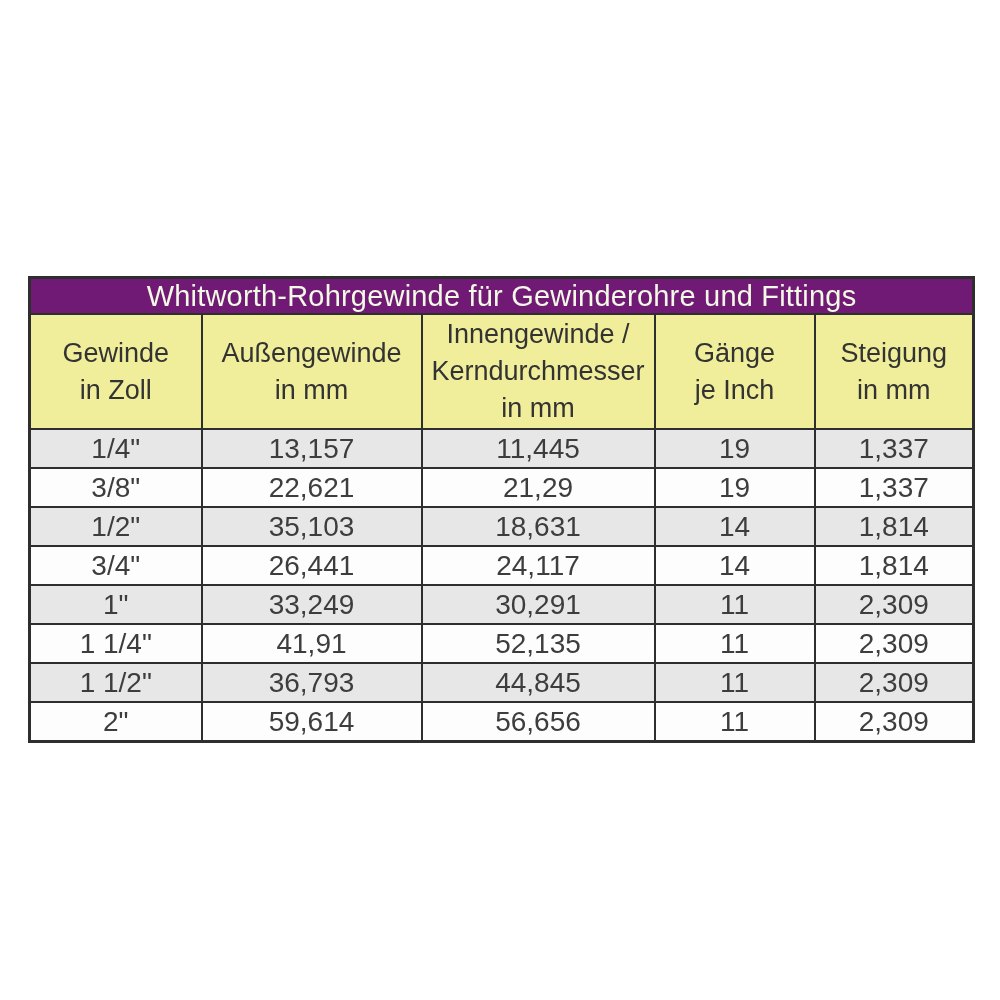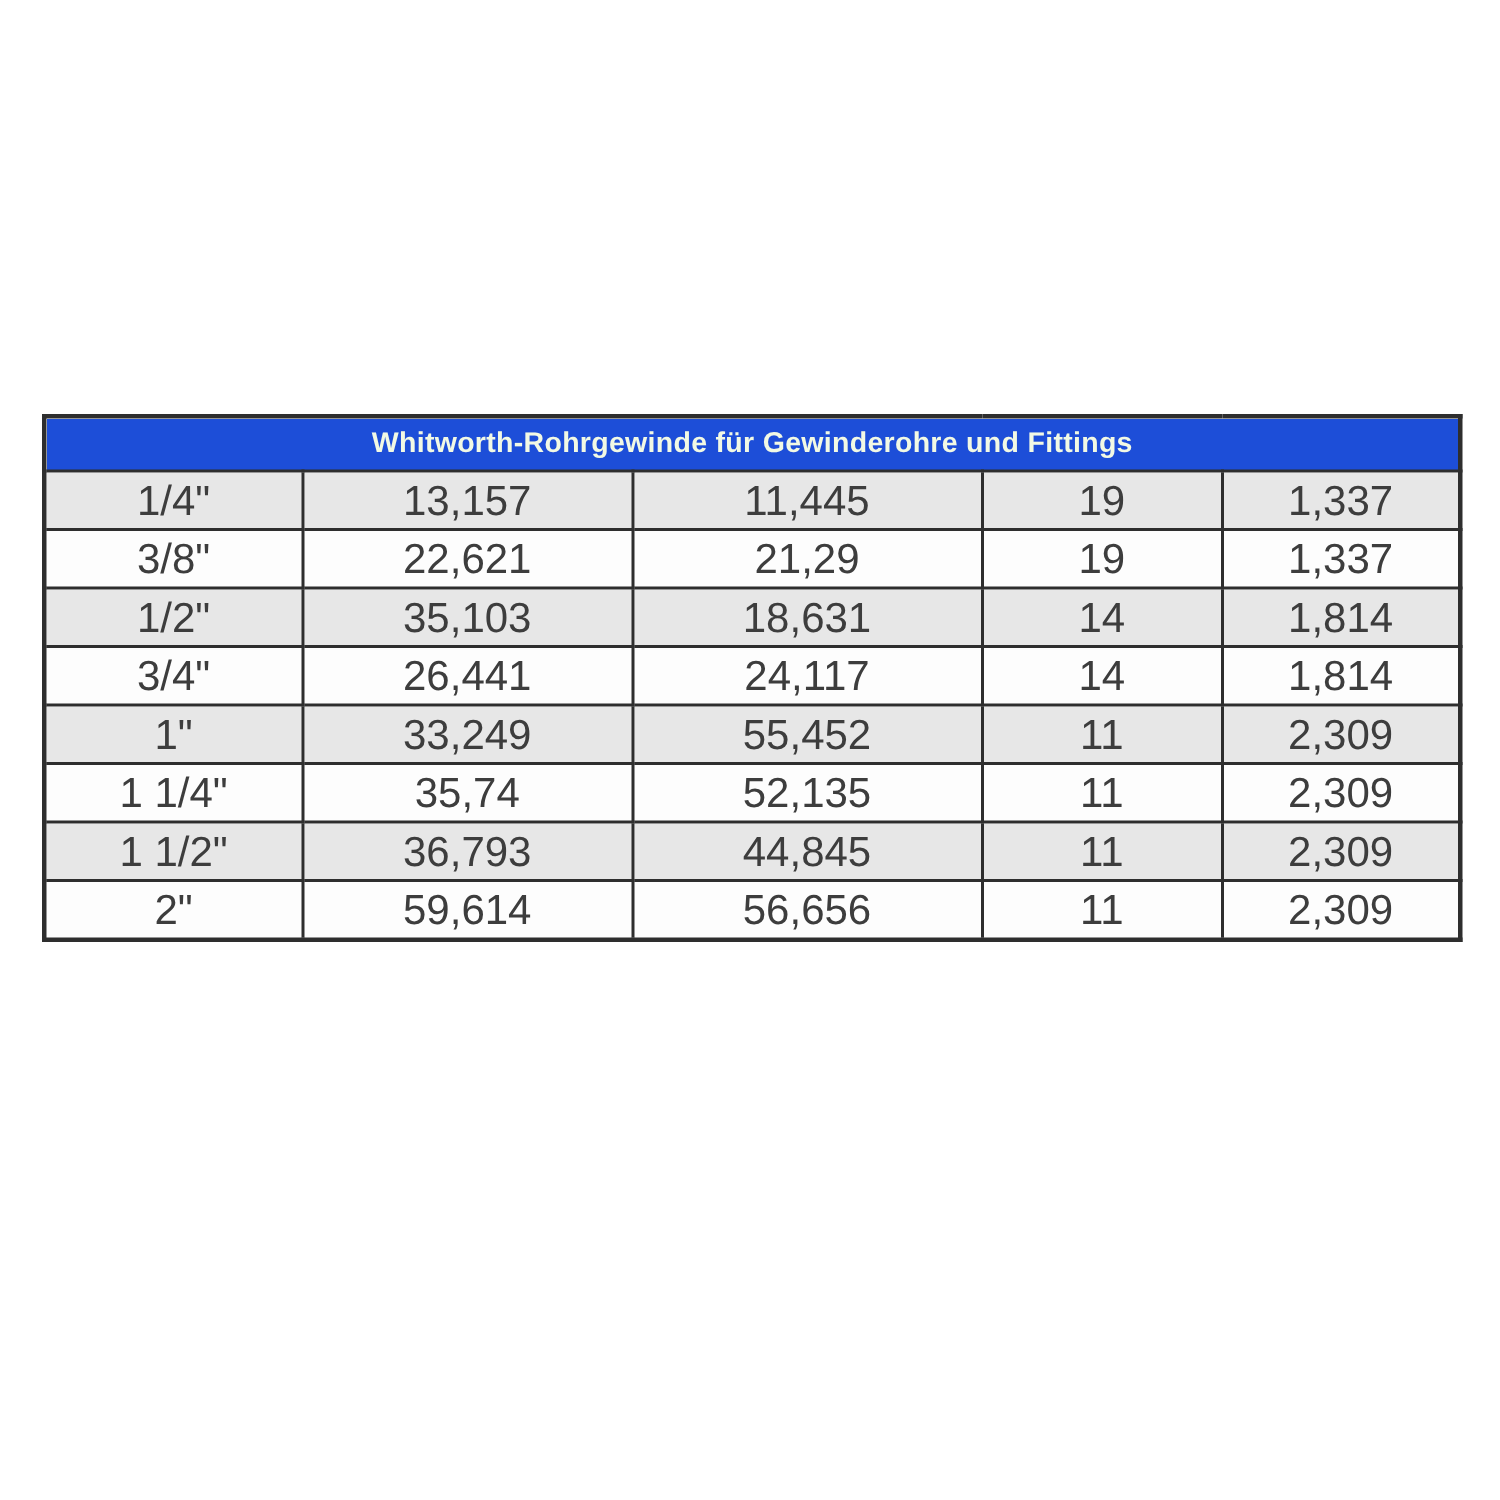--- a/index.html
+++ b/index.html
@@ -23,24 +23,24 @@
     border: 3px solid #2e2e2e;
   }
   .thread-table td, .thread-table th {
     border: 2px solid #2e2e2e;
     text-align: center;
     vertical-align: middle;
     padding: 0;
     overflow: hidden;
   }
   .title-row td {
-    background: #1d4ed8;
+    background: #701a75;
     color: #f2f9e4;
-    font-weight: bold;
-    font-size: 19px;
+    font-weight: normal;
+    font-size: 29px;
     height: 34px;
     letter-spacing: 0.2px;
   }
   .header-row th {
     background: #f0ee9a;
     color: #333333;
     font-weight: normal;
     font-size: 27px;
     line-height: 37px;
     height: 113px;
@@ -63,20 +63,33 @@
       <col style="width:172px">
       <col style="width:220px">
       <col style="width:233px">
       <col style="width:160px">
       <col style="width:159px">
     </colgroup>
     <thead>
       <tr class="title-row">
         <td colspan="5">Whitworth-Rohrgewinde für Gewinderohre und Fittings</td>
       </tr>
+      <tr class="header-row">
+        <th>Gewinde
+in Zoll</th>
+        <th>Außengewinde
+in mm</th>
+        <th>Innengewinde /
+Kerndurchmesser
+in mm</th>
+        <th>Gänge
+je Inch</th>
+        <th>Steigung
+in mm</th>
+      </tr>
     </thead>
     <tbody>
       <tr class="data-row odd">
         <td>1/4"</td>
         <td>13,157</td>
         <td>11,445</td>
         <td>19</td>
         <td>1,337</td>
       </tr>
       <tr class="data-row even">
@@ -96,27 +109,27 @@
       <tr class="data-row even">
         <td>3/4"</td>
         <td>26,441</td>
         <td>24,117</td>
         <td>14</td>
         <td>1,814</td>
       </tr>
       <tr class="data-row odd">
         <td>1"</td>
         <td>33,249</td>
-        <td>55,452</td>
+        <td>30,291</td>
         <td>11</td>
         <td>2,309</td>
       </tr>
       <tr class="data-row even">
         <td>1 1/4"</td>
-        <td>35,74</td>
+        <td>41,91</td>
         <td>52,135</td>
         <td>11</td>
         <td>2,309</td>
       </tr>
       <tr class="data-row odd">
         <td>1 1/2"</td>
         <td>36,793</td>
         <td>44,845</td>
         <td>11</td>
         <td>2,309</td>

